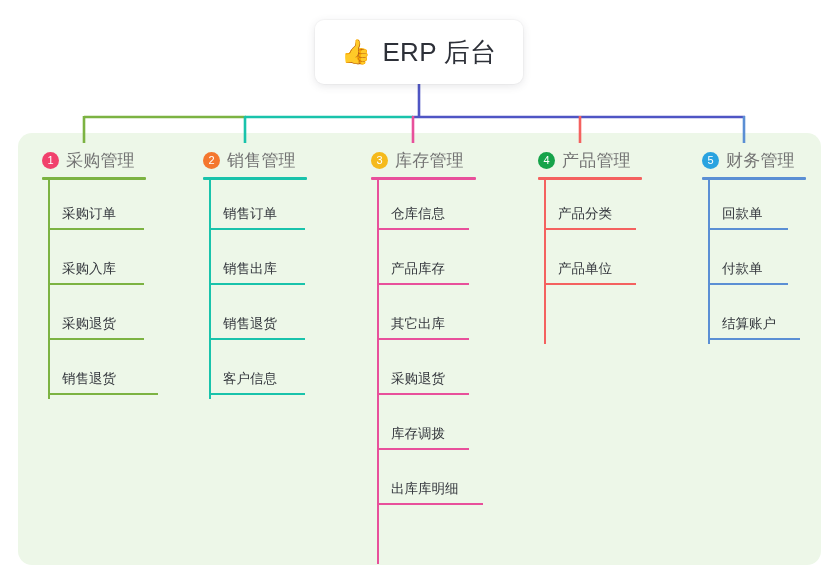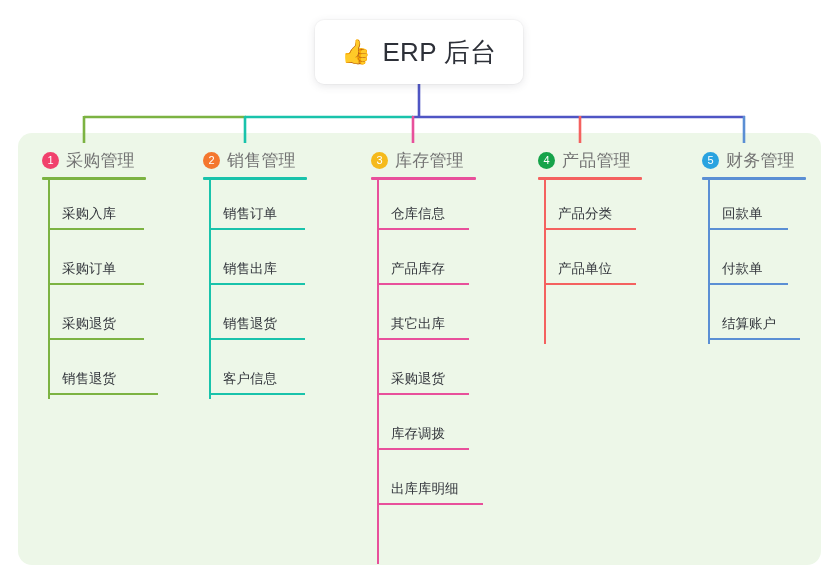--- a/index.html
+++ b/index.html
@@ -177,28 +177,28 @@
 
   <div class="column" style="left:42px; top:148px; width:148px;">
     <div class="col-header">
       <span class="badge" style="background: rgb(241, 65, 108);">1</span>
       <span class="col-title">采购管理</span>
     </div>
     <div class="col-rule" style="width: 104px; background: rgb(124, 179, 66);"></div>
     <div class="items">
       <div class="spine" style="height: 219px; background: rgb(124, 179, 66);"></div>
       <div class="item">
+        <span class="item-label">采购订单</span>
+        <span class="item-rule" style="width: 96px; background: rgb(124, 179, 66);"></span>
+      </div>
+      <div class="item">
         <span class="item-label">采购入库</span>
         <span class="item-rule" style="width: 96px; background: rgb(124, 179, 66);"></span>
       </div>
       <div class="item">
-        <span class="item-label">采购订单</span>
-        <span class="item-rule" style="width: 96px; background: rgb(124, 179, 66);"></span>
-      </div>
-      <div class="item">
         <span class="item-label">采购退货</span>
         <span class="item-rule" style="width: 96px; background: rgb(124, 179, 66);"></span>
       </div>
       <div class="item">
         <span class="item-label">销售退货</span>
         <span class="item-rule" style="width: 110px; background: rgb(124, 179, 66);"></span>
       </div>
     </div>
   </div>
 

